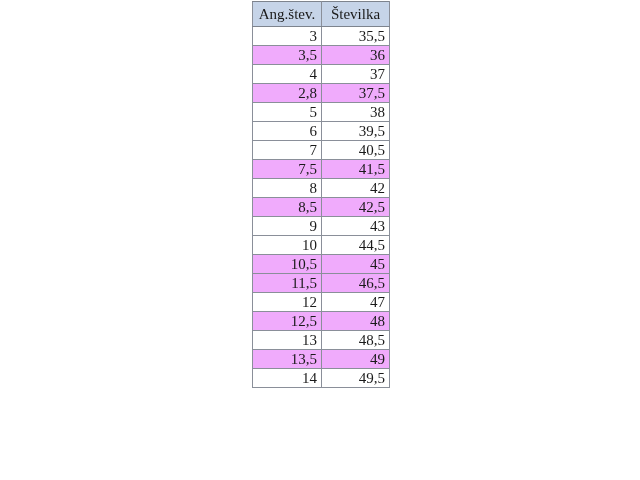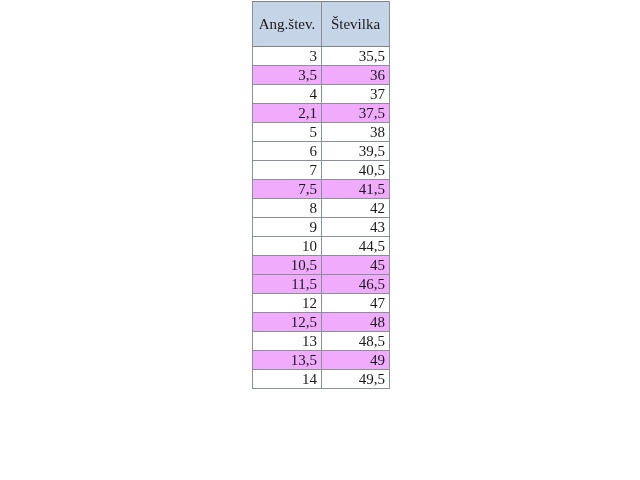--- a/index.html
+++ b/index.html
@@ -52,21 +52,21 @@
     overflow: hidden;
     font-weight: normal;
   }
 
   table.size-table thead th {
     background: #c6d4e8;
     text-align: center;
     height: 20px;
     line-height: 19px;
     font-size: 15px;
-    padding: 12px 2px;
+    padding: 2px 2px;
     border-top: 1px solid #7d838d;
     border-bottom: 1px solid #7d838d;
   }
 
   table.size-table tbody tr.row-white td {
     background: #ffffff;
   }
 
   table.size-table tbody tr.row-blue td {
     background: #f0abfc;
@@ -95,21 +95,21 @@
           </tr>
           <tr class="row-blue">
             <td>3,5</td>
             <td>36</td>
           </tr>
           <tr class="row-white">
             <td>4</td>
             <td>37</td>
           </tr>
           <tr class="row-blue">
-            <td>2,1</td>
+            <td>2,8</td>
             <td>37,5</td>
           </tr>
           <tr class="row-white">
             <td>5</td>
             <td>38</td>
           </tr>
           <tr class="row-white">
             <td>6</td>
             <td>39,5</td>
           </tr>
@@ -117,20 +117,24 @@
             <td>7</td>
             <td>40,5</td>
           </tr>
           <tr class="row-blue">
             <td>7,5</td>
             <td>41,5</td>
           </tr>
           <tr class="row-white">
             <td>8</td>
             <td>42</td>
+          </tr>
+          <tr class="row-blue">
+            <td>8,5</td>
+            <td>42,5</td>
           </tr>
           <tr class="row-white">
             <td>9</td>
             <td>43</td>
           </tr>
           <tr class="row-white">
             <td>10</td>
             <td>44,5</td>
           </tr>
           <tr class="row-blue">

